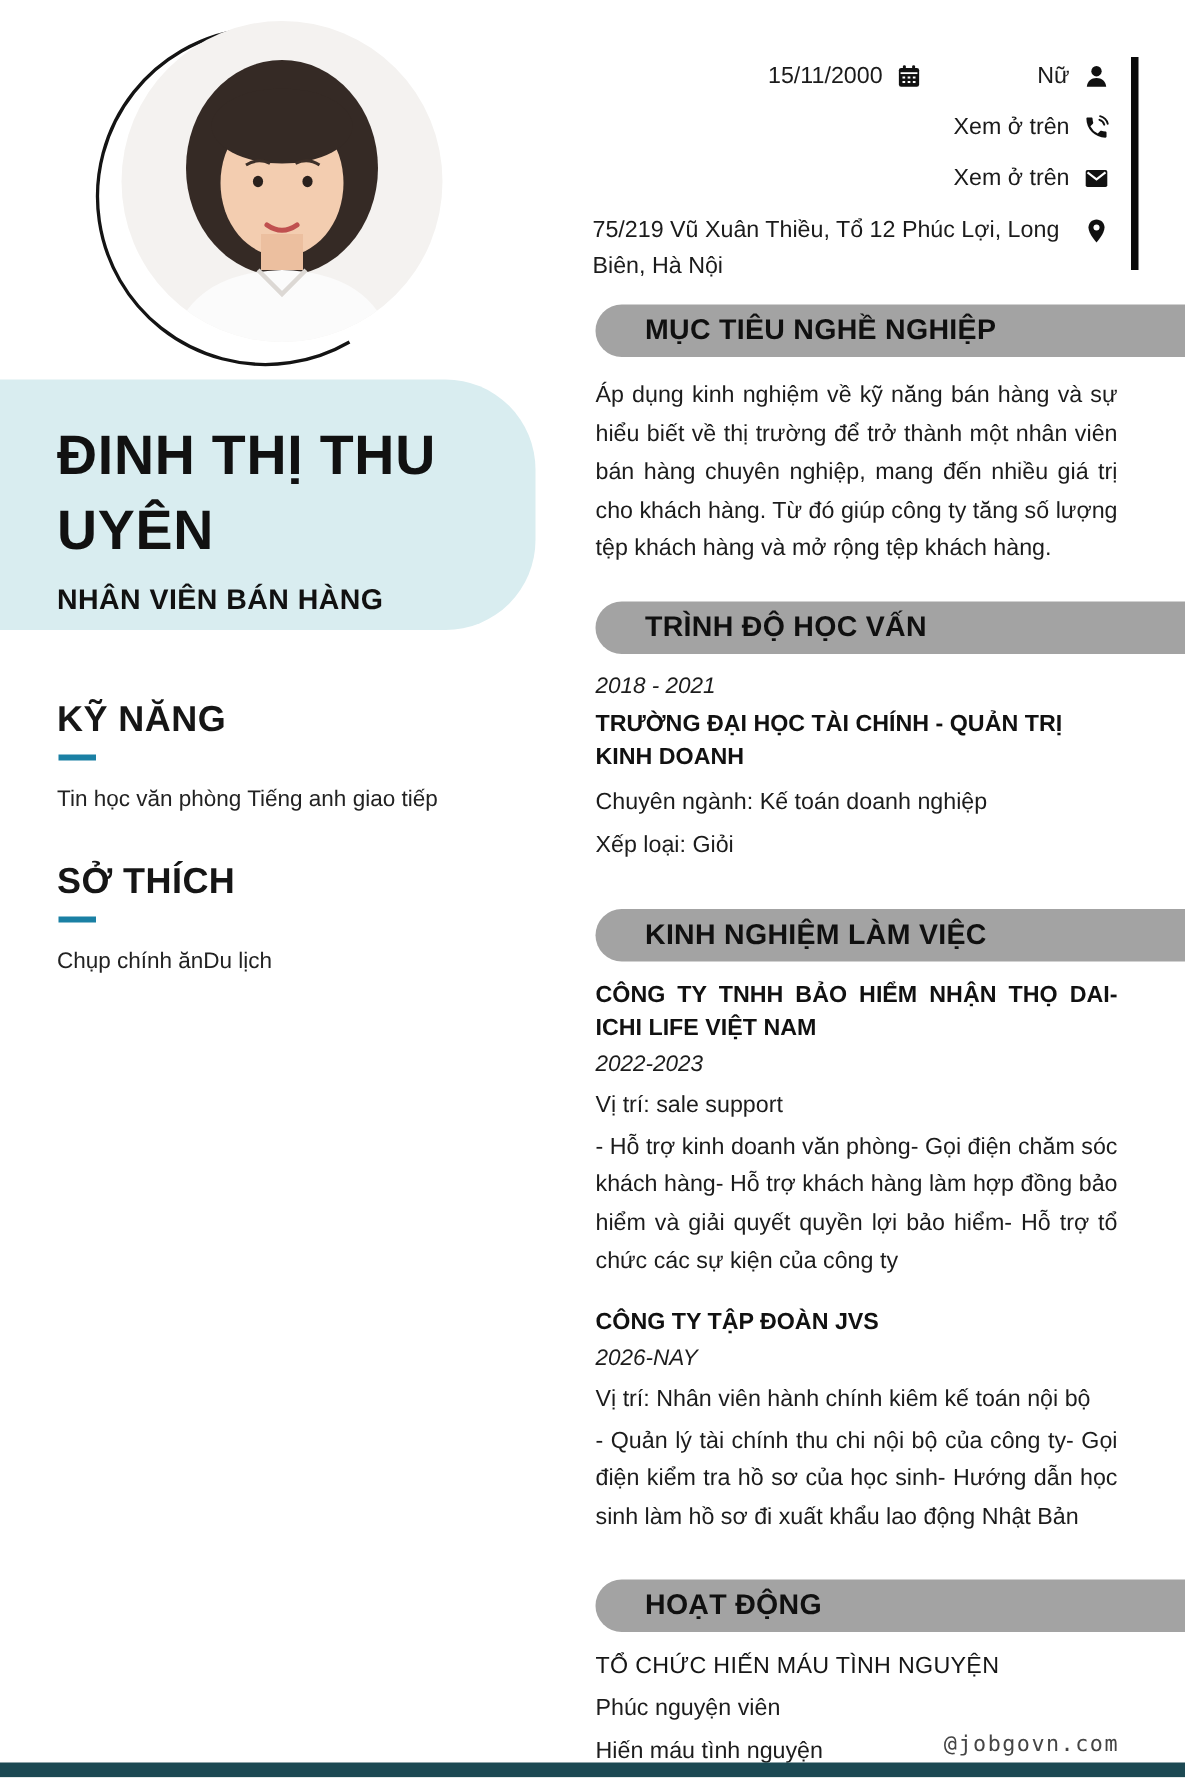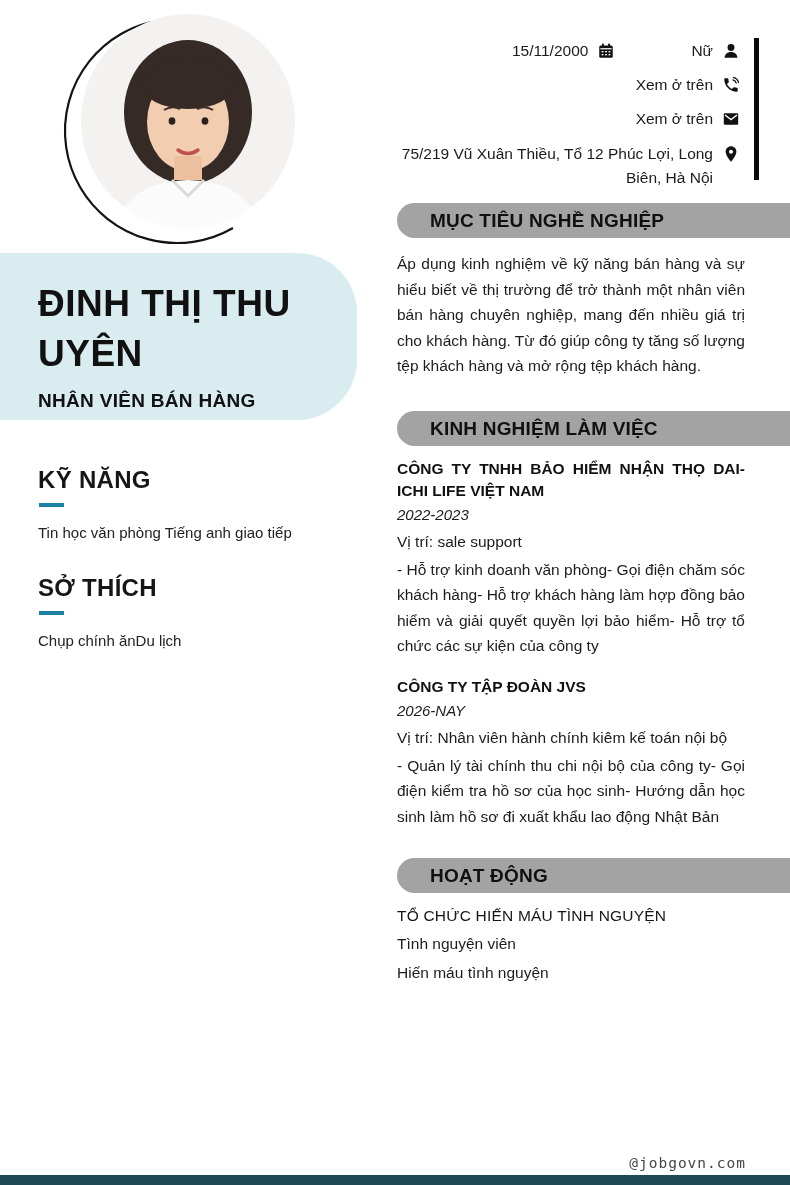--- a/index.html
+++ b/index.html
@@ -10,21 +10,21 @@
 
   
   .photo-wrap{position:absolute;left:60px;top:4px;width:250px;height:245px;}
 
   
   .contact{position:absolute;top:40px;left:380px;width:360px;font-size:15.5px;}
   .contact-row{display:flex;justify-content:flex-end;align-items:center;gap:9px;margin-bottom:13px;min-height:21px;}
   .contact-row .grp{display:flex;align-items:flex-end;gap:9px;}
   .contact-row .spacer{width:58px;}
   .contact-row.address{align-items:flex-start;}
-  .contact-row.address .txt{max-width:318px;text-align:right;line-height:24px;}
+  .contact-row.address .txt{max-width:318px;text-align:left;line-height:24px;}
   .cicon{width:18px;height:18px;flex:0 0 auto;display:block;}
   .contact-divider{position:absolute;left:754px;top:38px;width:5px;height:142px;background:#0a0a0a;}
 
   
   .name-block{
     position:absolute;left:0;top:253px;width:357px;height:167px;box-sizing:border-box;
     background:#d9edf0;border-radius:0 60px 60px 0;padding:26px 24px 0 38px;
   }
   .name-block h1{margin:0;font-size:37px;line-height:50px;font-weight:700;color:#111;letter-spacing:.5px;}
   .name-block h2{margin:11px 0 0;font-size:19px;font-weight:700;color:#111;letter-spacing:.3px;}
@@ -173,20 +173,29 @@
 
   <main class="right-col">
 
     <section>
       <div class="band">MỤC TIÊU NGHỀ NGHIỆP</div>
       <div class="sec">
         <p class="body-p just">Áp dụng kinh nghiệm về kỹ năng bán hàng và sự hiểu biết về thị trường để trở thành một nhân viên bán hàng chuyên nghiệp, mang đến nhiều giá trị cho khách hàng. Từ đó giúp công ty tăng số lượng tệp khách hàng và mở rộng tệp khách hàng.</p>
       </div>
     </section>
 
+    <section class="gap-next">
+      <div class="band">TRÌNH ĐỘ HỌC VẤN</div>
+      <div class="sec edu">
+        <p class="italic">2018 - 2021</p>
+        <p class="bold-line">TRƯỜNG ĐẠI HỌC TÀI CHÍNH - QUẢN TRỊ KINH DOANH</p>
+        <p class="plain-line">Chuyên ngành: Kế toán doanh nghiệp</p>
+        <p class="plain-line">Xếp loại: Giỏi</p>
+      </div>
+    </section>
 
     <section class="edu-gap">
       <div class="band">KINH NGHIỆM LÀM VIỆC</div>
       <div class="sec">
         <div class="job">
           <p class="bold-line just">CÔNG TY TNHH BẢO HIỂM NHẬN THỌ DAI-ICHI LIFE VIỆT NAM</p>
           <p class="italic" style="margin-top:4px">2022-2023</p>
           <p class="plain-line">Vị trí: sale support</p>
           <p class="details just">- Hỗ trợ kinh doanh văn phòng- Gọi điện chăm sóc khách hàng- Hỗ trợ khách hàng làm hợp đồng bảo hiểm và giải quyết quyền lợi bảo hiểm- Hỗ trợ tổ chức các sự kiện của công ty</p>
         </div>
@@ -196,21 +205,21 @@
           <p class="plain-line">Vị trí: Nhân viên hành chính kiêm kế toán nội bộ</p>
           <p class="details just">- Quản lý tài chính thu chi nội bộ của công ty- Gọi điện kiểm tra hồ sơ của học sinh- Hướng dẫn học sinh làm hồ sơ đi xuất khẩu lao động Nhật Bản</p>
         </div>
       </div>
     </section>
 
     <section class="exp-gap">
       <div class="band">HOẠT ĐỘNG</div>
       <div class="sec act">
         <p class="org">TỔ CHỨC HIẾN MÁU TÌNH NGUYỆN</p>
-        <p class="plain-line">Tình nguyện viên</p>
+        <p class="plain-line">Phúc nguyện viên</p>
         <p class="plain-line">Hiến máu tình nguyện</p>
       </div>
     </section>
 
   </main>
 
   <div class="watermark">@jobgovn.com</div>
   <div class="footer-bar"></div>
 
 </div>

